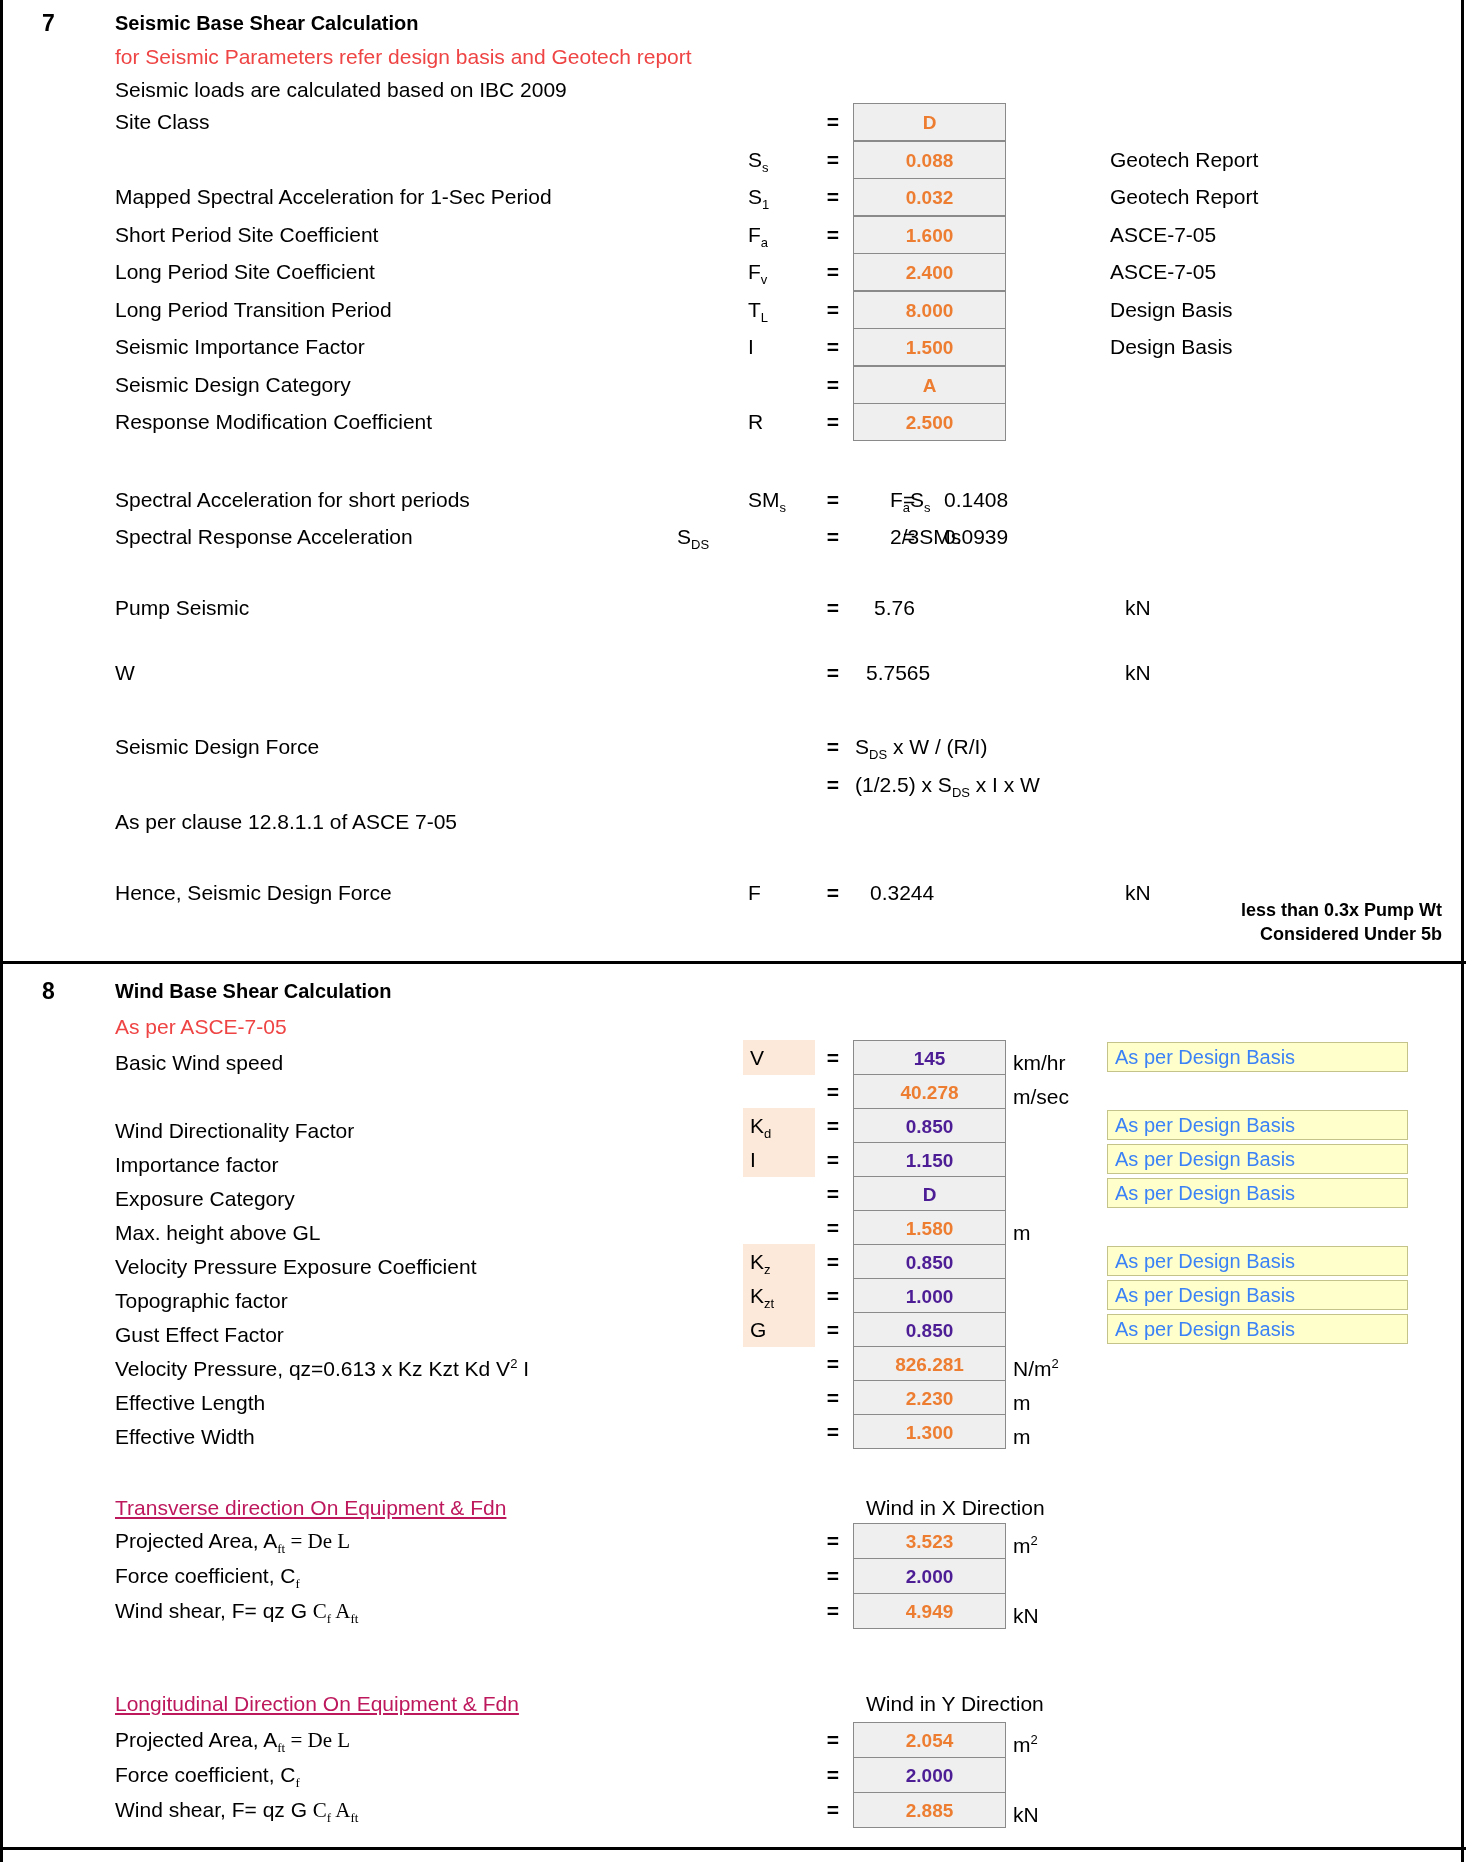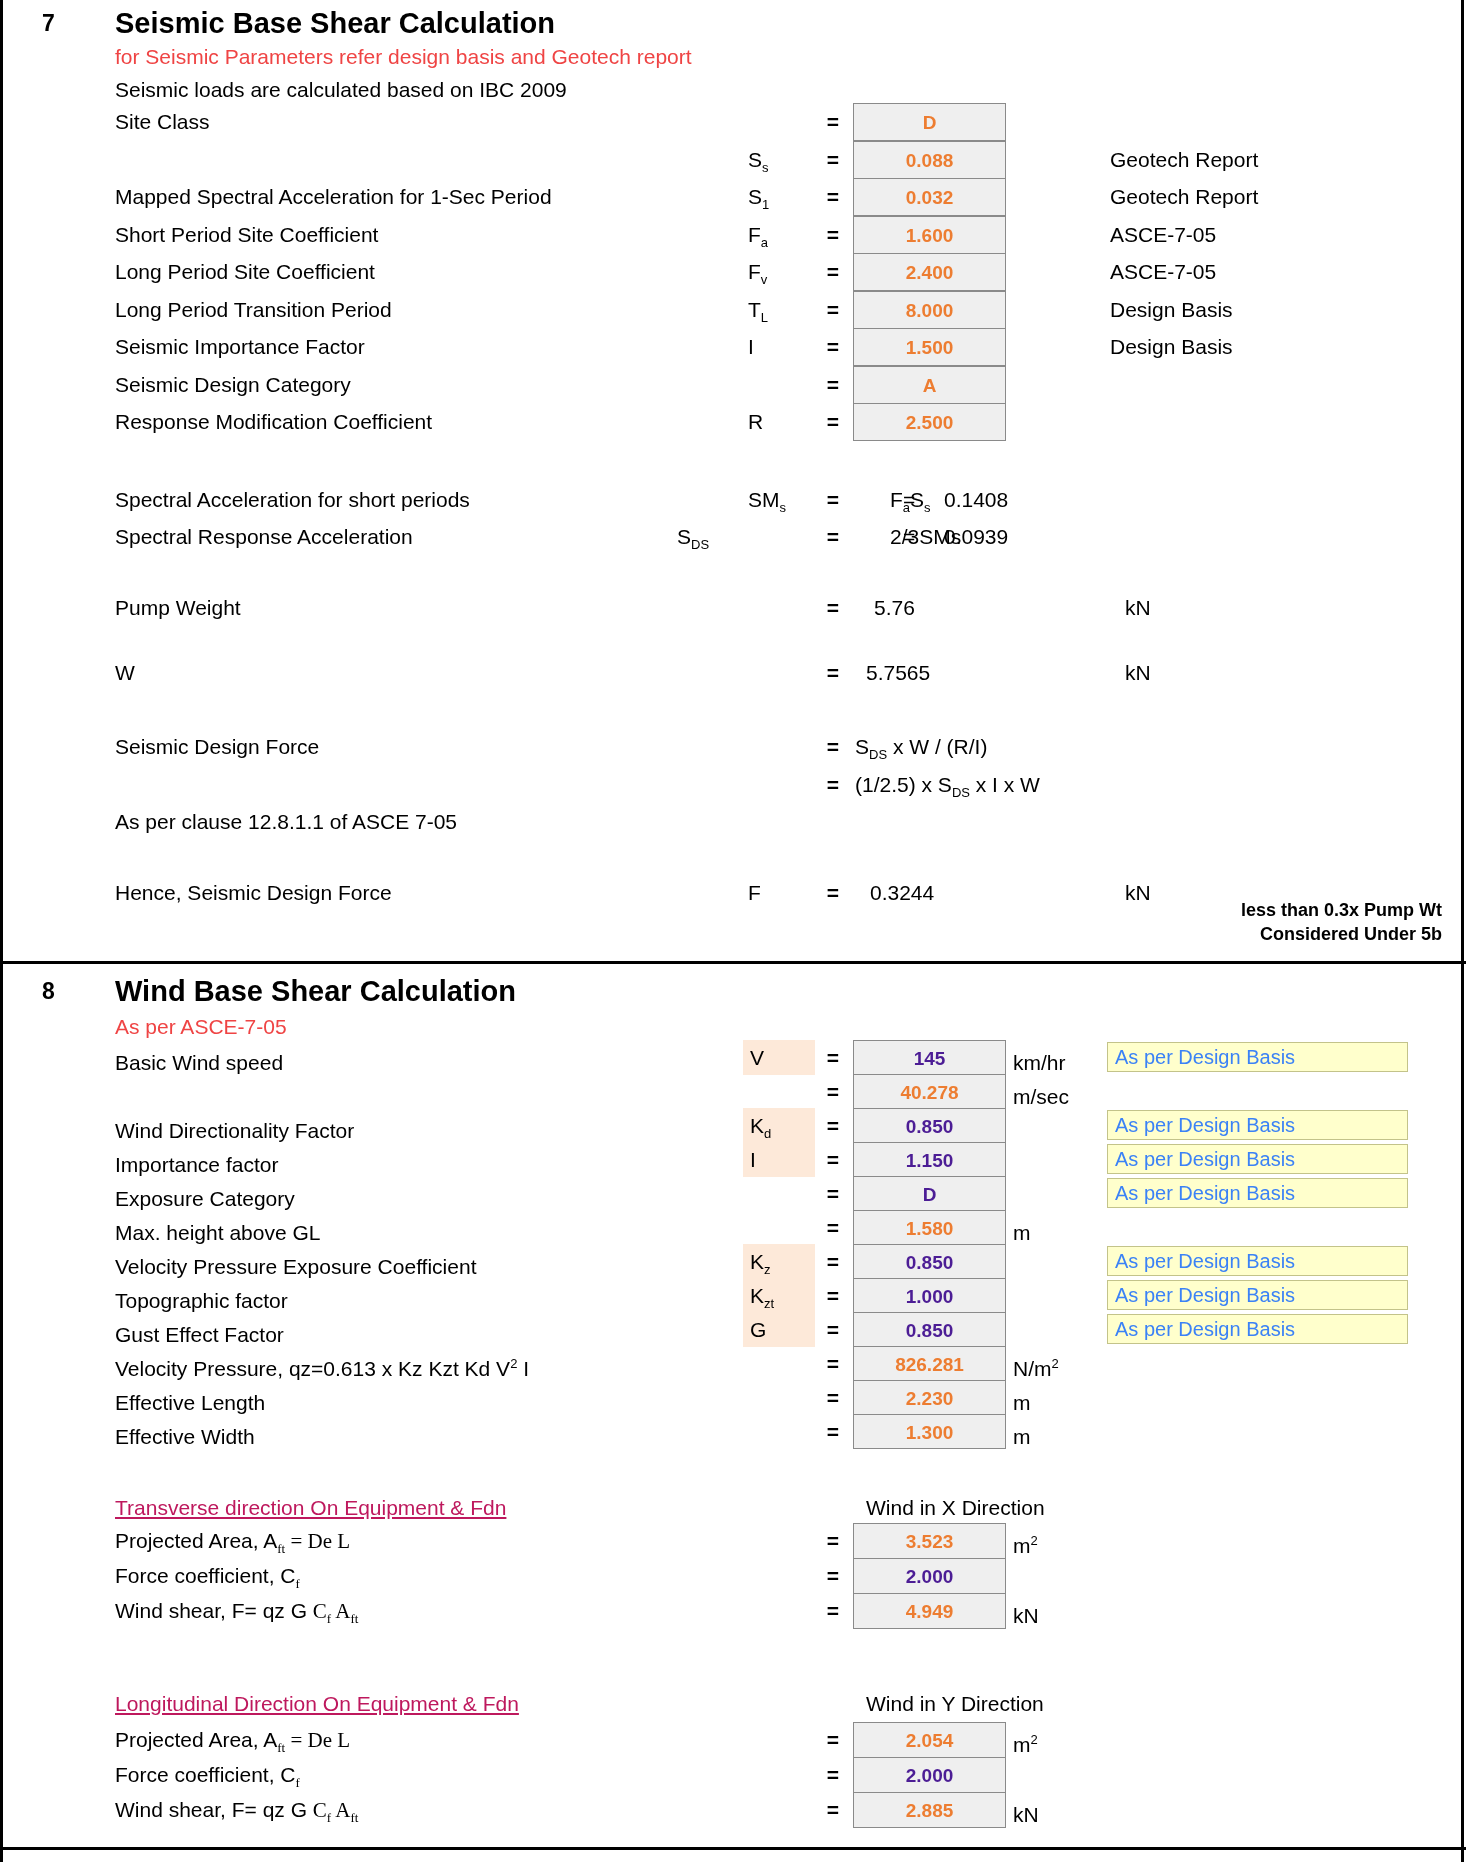--- a/index.html
+++ b/index.html
@@ -10,21 +10,21 @@
 
   .row { position:absolute; left:0; width:1466px; font-size:21px; color:#000; }
   .row > div { position:absolute; top:0; white-space:nowrap; }
   .row.h38 { height:38px; } .row.h38 > div { line-height:38px; height:38px; }
   .row.h35 { height:35px; } .row.h35 > div { line-height:35px; height:35px; }
   .row.h36 { height:36px; } .row.h36 > div { line-height:36px; height:36px; }
   .row.h30 { height:30px; } .row.h30 > div { line-height:30px; height:30px; }
   .row.h26 { height:26px; } .row.h26 > div { line-height:26px; height:26px; }
 
   .num   { left:42px; font-weight:700; font-size:23px; }
-  .title { left:115px; font-weight:700; font-size:29px;text-align:center; }
+  .title { left:115px; font-weight:700; font-size:20px;text-align:center; }
   .lbl   { left:115px; }
   .sym   { left:748px; }
   .sdssym{ left:677px; }
   .eq    { left:818px; width:30px; text-align:center; font-weight:700; }
   .eq2   { left:903px; font-weight:400; }
   .vbox  { left:853px; width:153px; background:#EFEFEF; border:1px solid #8a8a8a; box-sizing:border-box;
            text-align:center; font-weight:700; font-size:19px; }
   .vbox.dark   { color:#4c1d95; }
   .vbox.orange { color:#ED7D31; }
   .unit  { left:1013px; }
@@ -135,21 +135,21 @@
   <div class="row h30" style="top:522px">
     <div class="lbl">Spectral Response Acceleration</div>
     <div class="sdssym"><span>S</span><sub>DS</sub></div>
     <div class="eq">=</div>
     <div class="fcol">2/3SMs</div>
     <div class="eq2">=</div>
     <div class="vcol">0.0939</div>
   </div>
 
   <div class="row h30" style="top:593px">
-    <div class="lbl">Pump Weight</div>
+    <div class="lbl">Pump Seismic</div>
     <div class="eq">=</div>
     <div style="left:874px">5.76</div>
     <div class="kn">kN</div>
   </div>
   <div class="row h30" style="top:658px">
     <div class="lbl">W</div>
     <div class="eq">=</div>
     <div class="freeval">5.7565</div>
     <div class="kn">kN</div>
   </div>

